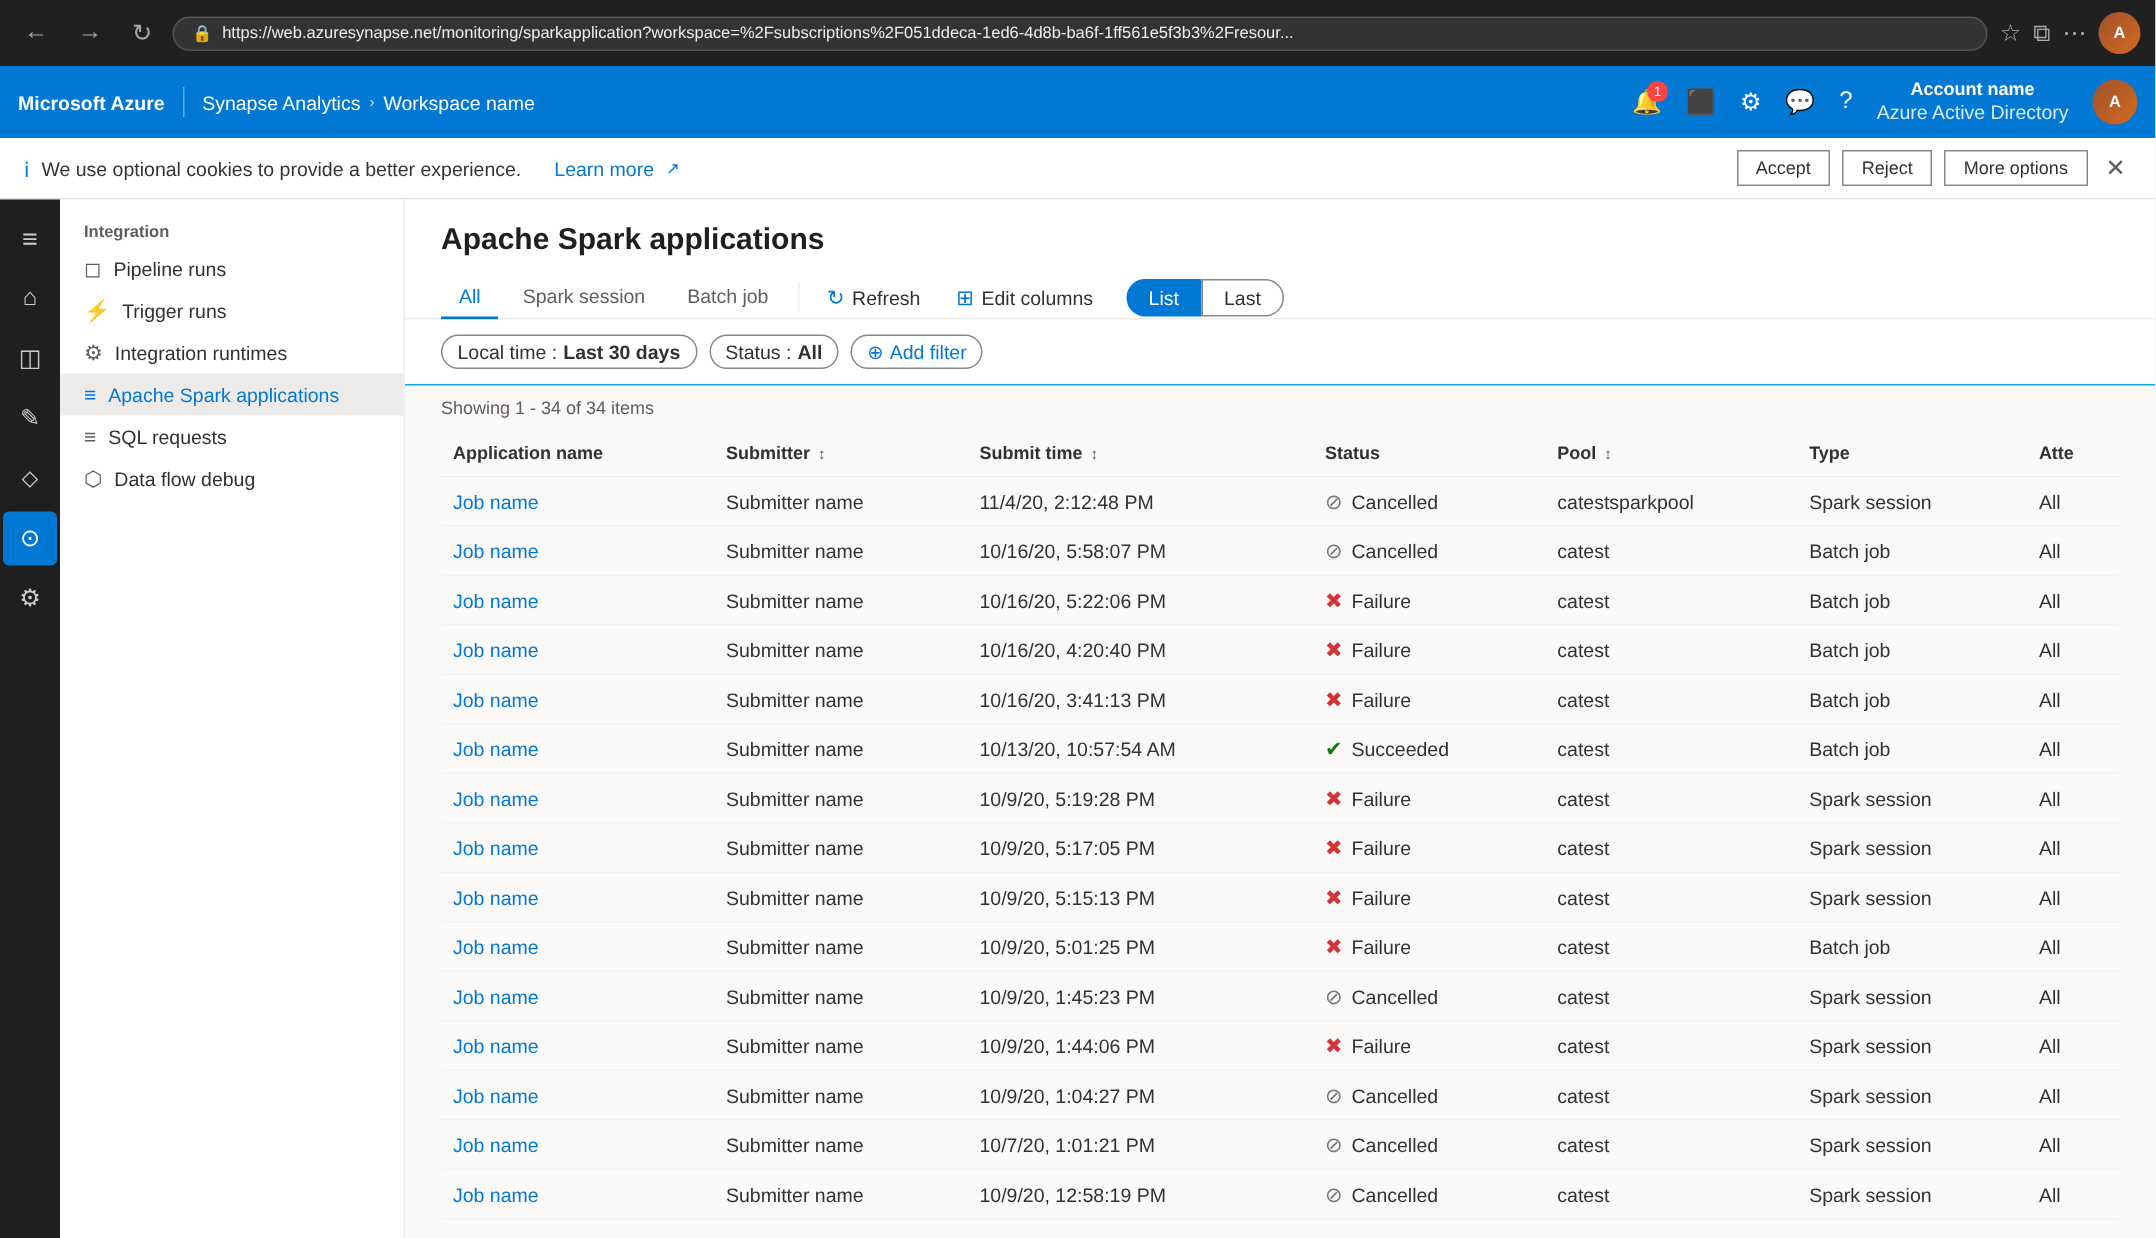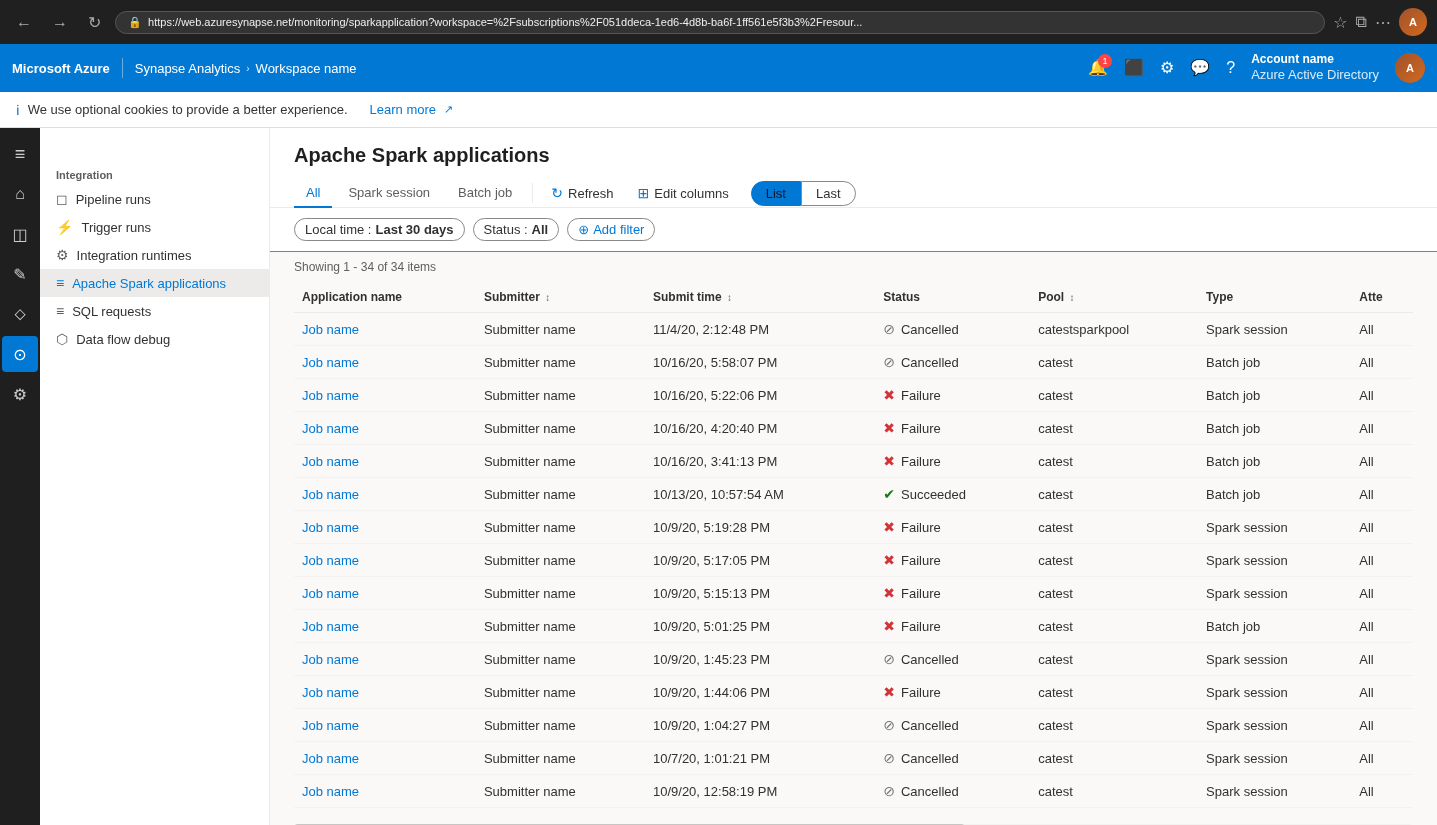--- a/index.html
+++ b/index.html
@@ -59,21 +59,21 @@
     .azure-breadcrumb { display: flex; align-items: center; gap: 6px; color: white; font-size: 12px; }
     .azure-breadcrumb .chevron { font-size: 10px; opacity: 0.8; }
     .azure-topnav-actions { margin-left: auto; display: flex; align-items: center; gap: 16px; }
     .azure-icon-btn { color: white; background: none; border: none; cursor: pointer; font-size: 16px; position: relative; }
     .azure-badge {
       position: absolute; top: -4px; right: -4px;
       background: #ff4444; color: white; border-radius: 50%;
       width: 14px; height: 14px; font-size: 9px;
       display: flex; align-items: center; justify-content: center;
     }
-    .azure-account { color: white; font-size: 11px; text-align: left; line-height: 1.3; }
+    .azure-account { color: white; font-size: 11px; text-align: center; line-height: 1.3; }
     .azure-account .name { font-weight: 600; font-size: 12px; }
     .azure-account .sub { opacity: 0.85; }
     .azure-user-avatar {
       width: 30px; height: 30px; border-radius: 50%;
       background: linear-gradient(135deg, #a0522d, #d2691e);
       display: flex; align-items: center; justify-content: center;
       color: white; font-size: 11px; font-weight: bold;
     }
 
     
@@ -129,21 +129,20 @@
       border-right: 1px solid #edebe9;
       overflow-y: auto;
       padding: 8px 0;
     }
     .nav-section-label {
       padding: 8px 16px 4px;
       font-size: 11px;
       font-weight: 600;
       color: #605e5c;
       text-transform: none;
-      margin-top: 25px;
     }
     .nav-item {
       display: flex; align-items: center; gap: 8px;
       padding: 6px 16px;
       cursor: pointer;
       color: #323130;
       font-size: 13px;
       text-decoration: none;
     }
     .nav-item.active { background: #edebe9; font-weight: 500; color: #0078d4; }
@@ -203,21 +202,21 @@
     .view-btn {
       padding: 4px 14px;
       border: 1px solid #8a8886;
       background: white;
       cursor: pointer;
       font-size: 13px;
       color: #323130;
     }
     .view-btn.active {
       background: #0078d4;
-      color: #0f172a;
+      color: #ffffff;
       border-color: #0078d4;
     }
     .view-btn:first-child { border-radius: 16px 0 0 16px; }
     .view-btn:last-child { border-radius: 0 16px 16px 0; }
 
     
     .filters-bar {
       padding: 10px 24px;
       display: flex;
       align-items: center;
@@ -342,20 +341,26 @@
     </div>
     <div class="azure-user-avatar">A</div>
   </div>
 </div>
 
 <div class="cookie-banner">
   <span class="info-icon">ℹ</span>
   <span>We use optional cookies to provide a better experience.</span>
   <a href="#">Learn more</a>
   <span style="color:#0078d4; font-size:11px;">↗</span>
+  <div class="cookie-banner-actions">
+    <button class="cookie-btn">Accept</button>
+    <button class="cookie-btn">Reject</button>
+    <button class="cookie-btn">More options</button>
+    <button class="cookie-close">✕</button>
+  </div>
 </div>
 
 <div class="main-layout">
 
   <div class="icon-sidebar">
     <button class="icon-sidebar-btn" style="font-size:18px;">≡</button>
     <button class="icon-sidebar-btn">⌂</button>
     <button class="icon-sidebar-btn">◫</button>
     <button class="icon-sidebar-btn">✎</button>
     <button class="icon-sidebar-btn">⬦</button>

